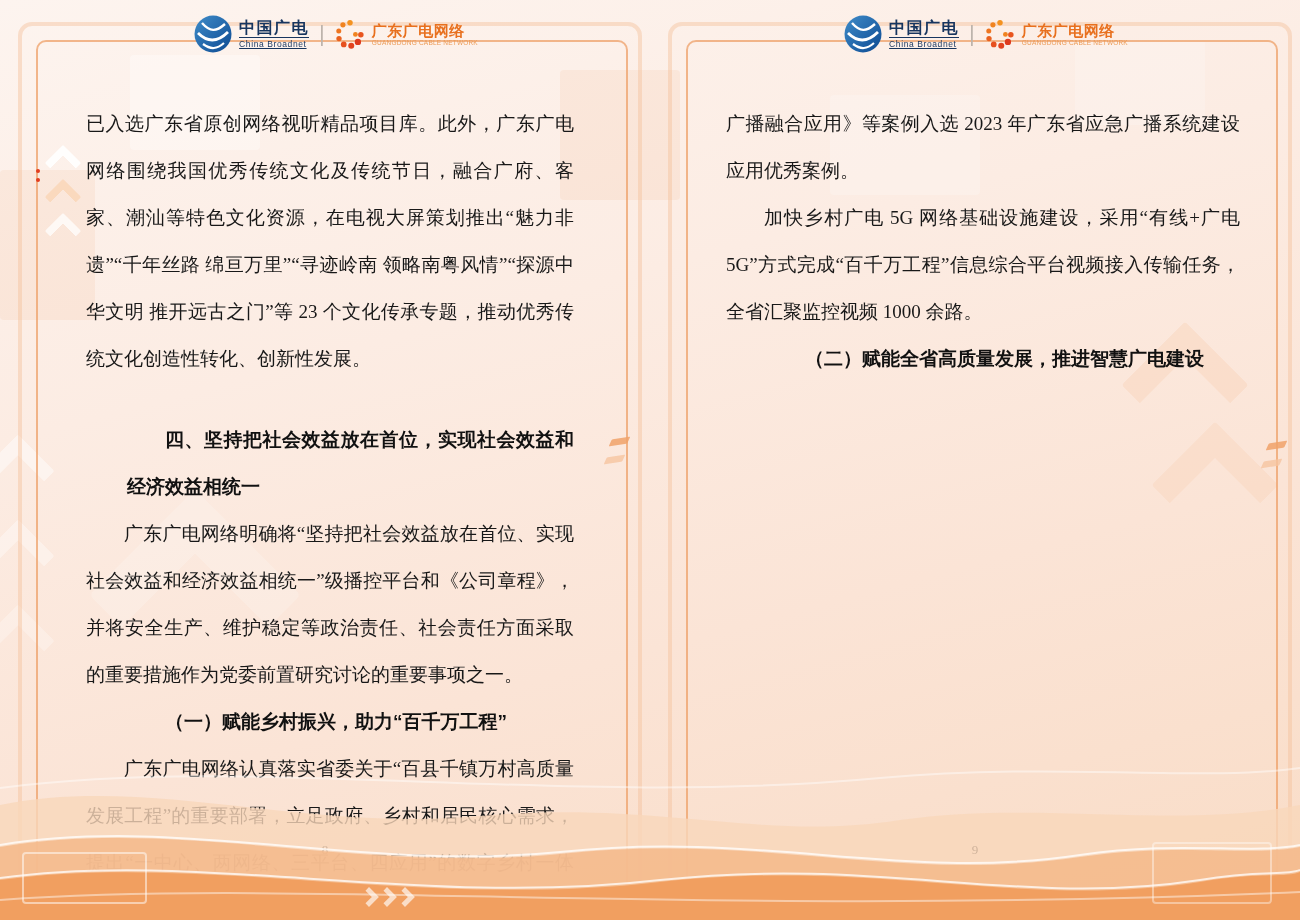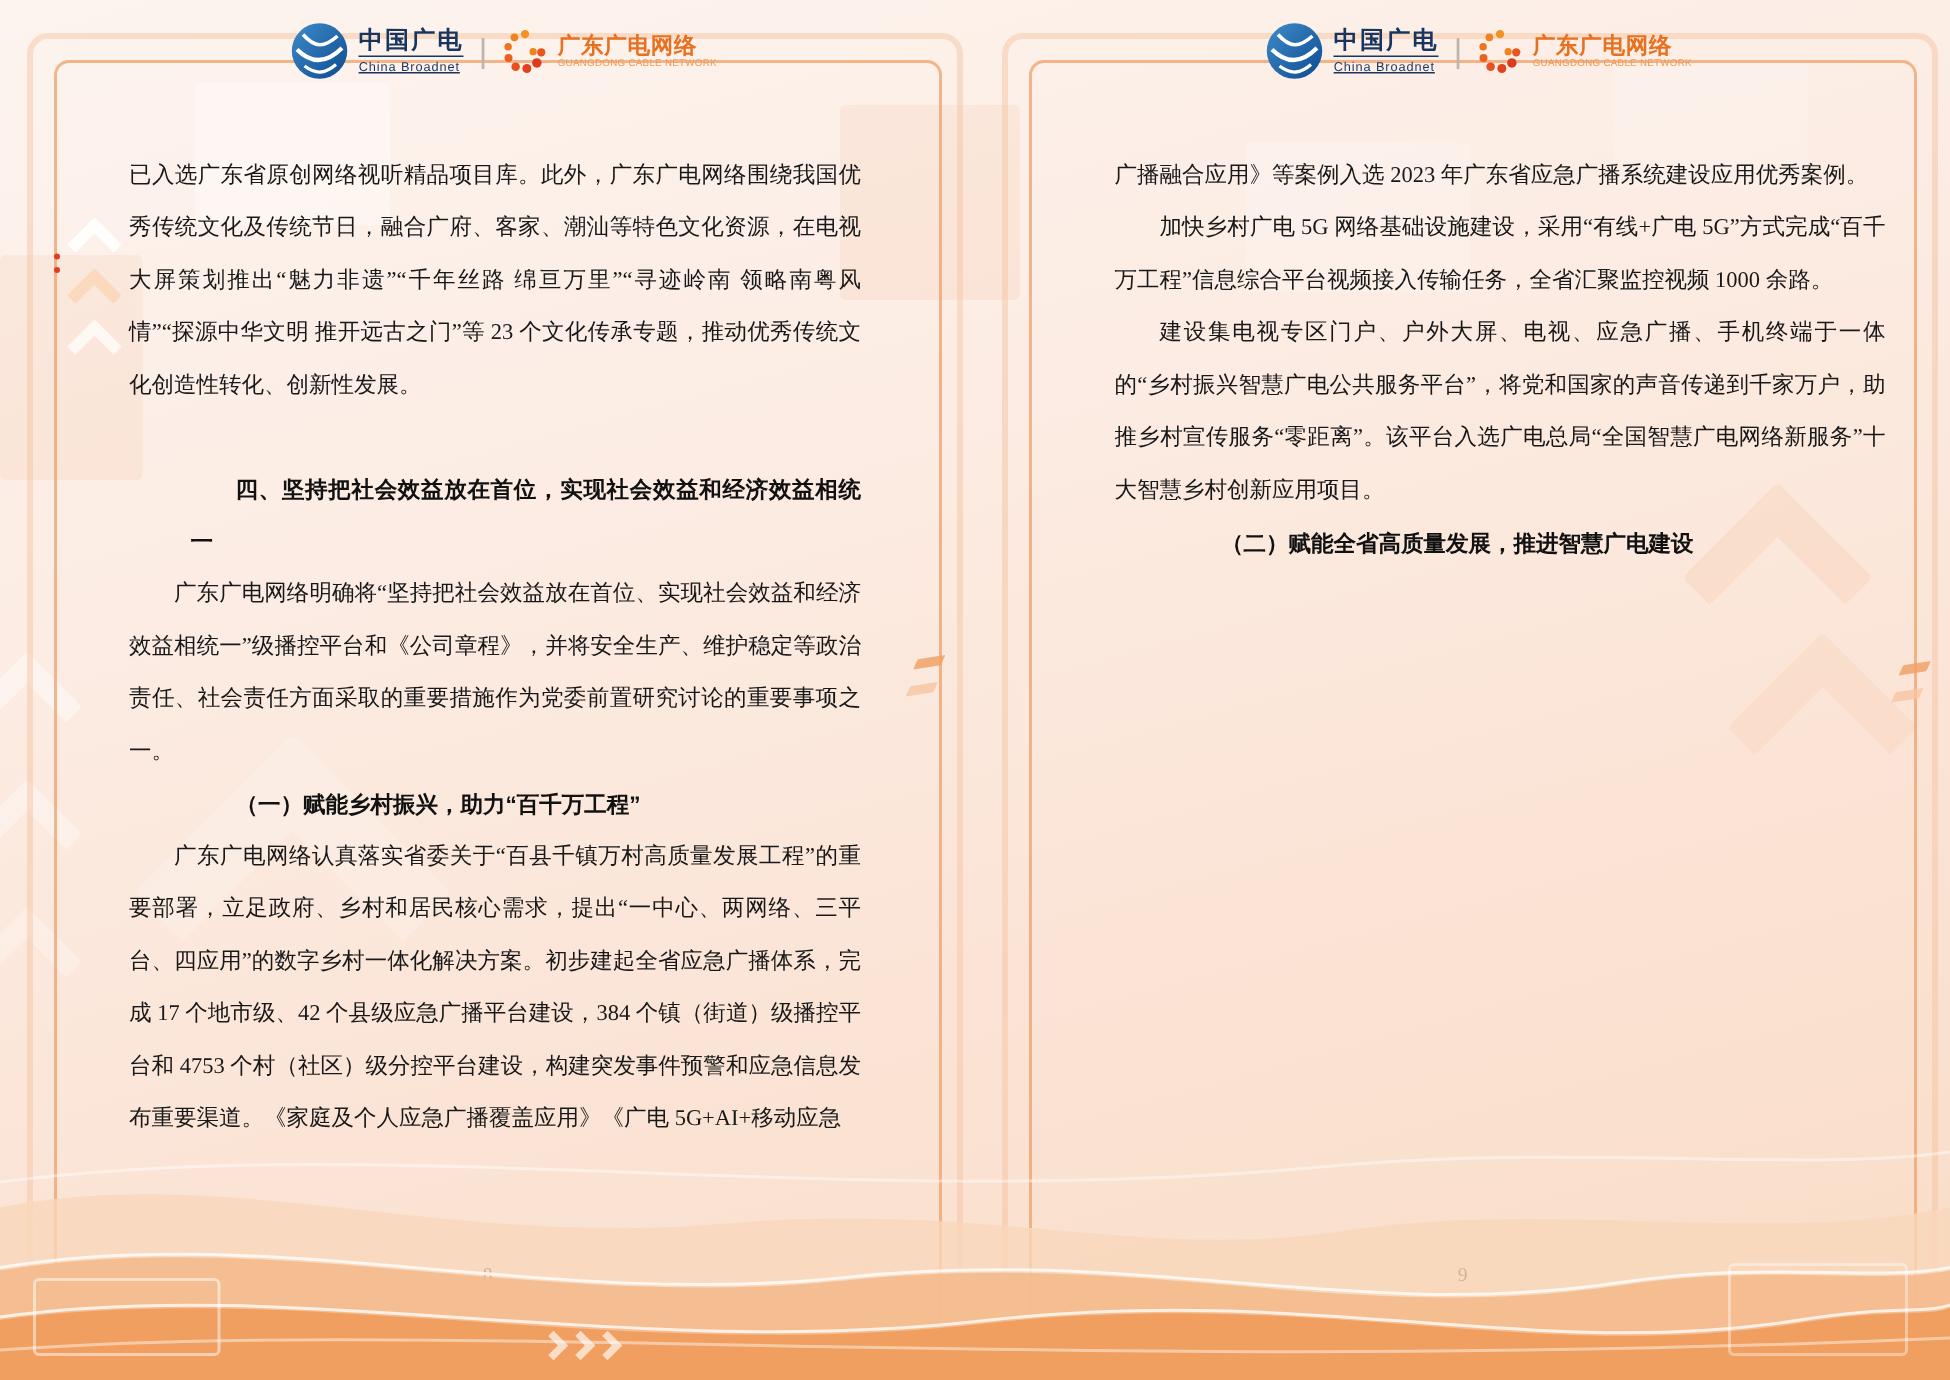--- a/index.html
+++ b/index.html
@@ -47,22 +47,22 @@
     padding-top:1px; letter-spacing:0.6px;text-decoration:underline; }
   .header-divider { font-family:"Liberation Sans",sans-serif; color:#bdb4ac; font-size:22px; font-weight:300; }
   .gd-text .cn { font-family:"Liberation Sans","DejaVu Sans",sans-serif; font-weight:700;
     font-size:15px; color:var(--gd_orange,#e8701e); letter-spacing:0.5px; line-height:17px; }
   .gd-text .en { font-family:"Liberation Sans","DejaVu Sans",sans-serif; font-size:6.5px;
     color:#ec9b57; letter-spacing:0.2px; }
 
   
   .content { position:absolute; top:100px; z-index:9; }
   .page-left  .content { left:86px; width:488px; }
-  .page-right .content { left:93px; width:514px; }
-  .block { font-size:15px; line-height:35px; color:#181818; text-align:justify;
+  .page-right .content { left:76px; width:514px; }
+  .block { font-size:19px; line-height:47px; color:#181818; text-align:justify;
     font-family:"Liberation Serif","DejaVu Serif",serif; }
   .block.indent { text-indent:2em; }
   .block.heading, .block.subheading { font-family:"Liberation Sans","DejaVu Sans",sans-serif; font-weight:700; color:#111;margin-left:41px; }
   .block.heading { margin-top:34px; }
 
   .page-number { position:absolute; bottom:62px; left:0; width:100%; text-align:center;
     font-size:13px; color:#26201c; z-index:30; font-family:"Liberation Serif",serif; }
 
   
   .waves { position:absolute; left:0; bottom:0; width:1300px; height:160px; z-index:20; pointer-events:none; }
@@ -196,21 +196,20 @@
         <div class="gd-text">
           <div class="cn">广东广电网络</div>
           <div class="en">GUANGDONG CABLE NETWORK</div>
         </div>
       </div>
     </div>
 
     <div class="content">
         <div class="block paragraph">广播融合应用》等案例入选 2023 年广东省应急广播系统建设应用优秀案例。</div>
         <div class="block paragraph indent">加快乡村广电 5G 网络基础设施建设，采用“有线+广电 5G”方式完成“百千万工程”信息综合平台视频接入传输任务，全省汇聚监控视频 1000 余路。</div>
-        <div class="block paragraph indent">建设集电视专区门户、户外大屏、电视、应急广播、手机终端于一体的“乡村振兴智慧广电公共服务平台”，将党和国家的声音传递到千家万户，助推乡村宣传服务“零距离”。该平台入选广电总局“全国智慧广电网络新服务”十大智慧乡村创新应用项目。</div>
         <div class="block subheading indent">（二）赋能全省高质量发展，推进智慧广电建设</div>
       </div>
     <div class="page-number">9</div>
   </div>
 
   <svg class="waves" viewBox="0 0 1300 160" preserveAspectRatio="none">
     <path class="wave-line2" d="M0,28 C260,-6 560,48 880,18 C1060,2 1200,22 1300,8"></path>
     <path class="wave-light" d="M0,45 C150,15 300,72 480,56 C660,40 760,82 900,60 C1040,40 1180,70 1300,45 L1300,160 L0,160 Z"></path>
     <path class="wave-line" d="M0,85 C180,55 360,112 560,92 C760,70 900,122 1080,95 C1180,80 1250,95 1300,85"></path>
     <path class="wave-mid" d="M0,87 C180,57 360,114 560,94 C760,72 900,124 1080,97 C1180,82 1250,97 1300,87 L1300,160 L0,160 Z"></path>

